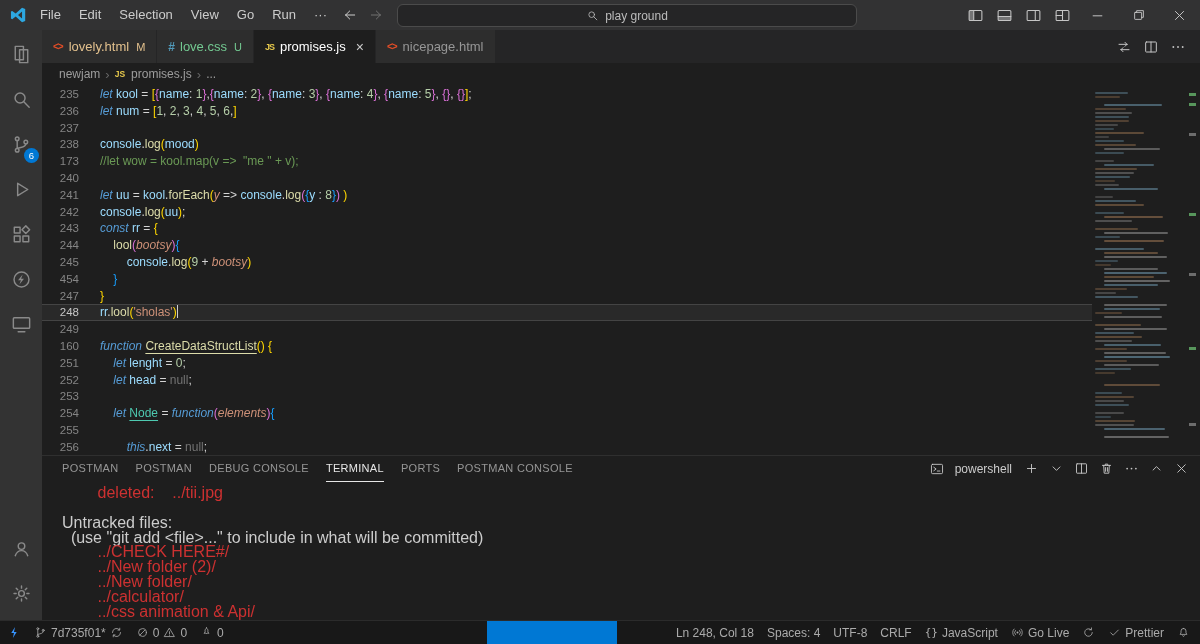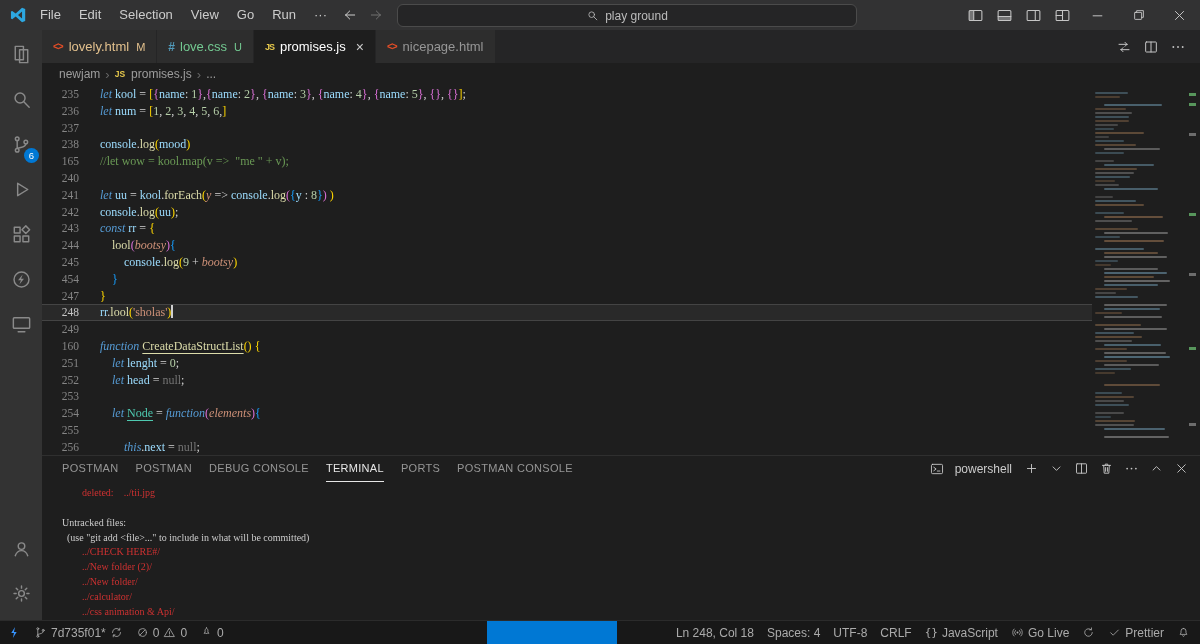--- a/index.html
+++ b/index.html
@@ -33,21 +33,21 @@
   .fic{font-weight:bold;letter-spacing:-1px}
   .tab-badge{font-size:11px;margin-left:1px}
   .tab-close{margin-left:4px;color:#cccccc;font-size:14px;line-height:14px}
   .tab-actions{display:flex;align-items:center;gap:2px;padding-right:10px;color:#c5c5c5}
   .tab-actions .tbr-icon{width:25px}
   
   .breadcrumbs{height:22px;flex:0 0 22px;display:flex;align-items:center;gap:5px;padding-left:17px;font-size:12px;color:#9d9d9d;background:#1e1e1e}
   .bc-sep{color:#666;font-size:13px}
   .bc-js{color:#e7c94c;font-size:8.5px;font-weight:bold;margin-right:1px}
   
-  .editor{flex:1;position:relative;overflow:hidden;padding-top:1px;font-family:Liberation Serif, serif;background:#1e1e1e}
+  .editor{flex:1;position:relative;overflow:hidden;padding-top:1px;font-family:Liberation Sans, sans-serif;background:#1e1e1e}
   .code-row{display:flex;height:16.8px;line-height:16.8px;white-space:pre;font-size:12px}
   .ln{flex:0 0 58px;text-align:right;padding-right:21px;color:#858585;font-size:11.5px;box-sizing:border-box}
   .current{background:rgba(255,255,255,.05);box-shadow:inset 0 1px 0 rgba(255,255,255,.13),inset 0 -1px 0 rgba(255,255,255,.13)}
   .current .ln{color:#c6c6c6}
   .caret{display:inline-block;width:1.5px;height:13px;background:#cfcfcf;vertical-align:-2px}
   .tk-kw{color:#569cd6;font-style:italic}
   .tk-kb{color:#737373}
   .tk-var{color:#9cdcfe}.tk-pr{color:#9cdcfe}
   .tk-fn{color:#dcdcaa}
   .tk-fnu{color:#dcdcaa;text-decoration:underline;text-underline-offset:3px}
@@ -63,21 +63,21 @@
   
   .panel{flex:0 0 165px;background:#1e1e1e;border-top:1px solid #2f2f2f;display:flex;flex-direction:column;box-sizing:border-box}
   .panel-header{height:26px;flex:0 0 26px;display:flex;justify-content:space-between;align-items:center;padding:0 8px 0 20px}
   .p-tabs{display:flex;gap:17px;height:26px;align-items:center}
   .p-tab{font-size:11px;letter-spacing:.3px;color:#969696;height:26px;line-height:25px;cursor:default;white-space:nowrap}
   .p-tab.active{color:#e7e7e7;border-bottom:1px solid #e7e7e7;box-sizing:border-box}
   .panel-actions{display:flex;align-items:center;gap:3px;color:#c5c5c5}
   .pa-item{height:22px;min-width:22px;display:flex;align-items:center;justify-content:center}
   .pa-item svg{width:15px;height:15px}
   .pa-shell{display:flex;align-items:center;gap:11px;font-size:12px;color:#cccccc;margin-right:5px}
-  .terminal{flex:1;padding:4px 0 0 20px;font-family:Liberation Serif, serif;font-size:10px;line-height:14.9px;white-space:pre;overflow:hidden}
+  .terminal{flex:1;padding:4px 0 0 20px;font-family:Liberation Sans, sans-serif;font-size:16px;line-height:14.9px;white-space:pre;overflow:hidden}
   .t-red{color:#cd3131}.t-plain{color:#cccccc}
   
   .statusbar{height:24px;flex:0 0 24px;background:#181818;border-top:1px solid #2b2b2b;display:flex;align-items:center;justify-content:space-between;position:relative;font-size:12px;color:#ababab;padding:0 10px 0 8px;box-sizing:border-box}
   .sb-left,.sb-right{display:flex;align-items:center;gap:13px;height:100%}
   .sb-item{display:flex;align-items:center;gap:4px;height:100%;white-space:nowrap}
   .sb-item svg{width:13px;height:13px}
   .sb-accent{position:absolute;left:487px;top:0;width:130px;height:100%;background:#0078d4}
   .braces{font-family:"DejaVu Sans Mono",monospace;font-size:11px}
 </style>
 </head>
@@ -288,21 +288,21 @@
         <span class="bc-sep">›</span>
         <span>...</span>
       </div>
 
       <div class="editor">
         <div id="code-lines">
             <div class="code-row"><span class="ln">235</span><span class="lt"><span class="tk-kw">let </span><span class="tk-var">kool</span><span class="tk-op"> = </span><span class="tk-p1">[</span><span class="tk-p2">{</span><span class="tk-pr">name</span><span class="tk-op">: </span><span class="tk-num">1</span><span class="tk-p2">}</span><span class="tk-op">,</span><span class="tk-p2">{</span><span class="tk-pr">name</span><span class="tk-op">: </span><span class="tk-num">2</span><span class="tk-p2">}</span><span class="tk-op">, </span><span class="tk-p2">{</span><span class="tk-pr">name</span><span class="tk-op">: </span><span class="tk-num">3</span><span class="tk-p2">}</span><span class="tk-op">, </span><span class="tk-p2">{</span><span class="tk-pr">name</span><span class="tk-op">: </span><span class="tk-num">4</span><span class="tk-p2">}</span><span class="tk-op">, </span><span class="tk-p2">{</span><span class="tk-pr">name</span><span class="tk-op">: </span><span class="tk-num">5</span><span class="tk-p2">}</span><span class="tk-op">, </span><span class="tk-p2">{}</span><span class="tk-op">, </span><span class="tk-p2">{}</span><span class="tk-p1">]</span><span class="tk-op">;</span></span></div>
             <div class="code-row"><span class="ln">236</span><span class="lt"><span class="tk-kw">let </span><span class="tk-var">num</span><span class="tk-op"> = </span><span class="tk-p1">[</span><span class="tk-num">1</span><span class="tk-op">, </span><span class="tk-num">2</span><span class="tk-op">, </span><span class="tk-num">3</span><span class="tk-op">, </span><span class="tk-num">4</span><span class="tk-op">, </span><span class="tk-num">5</span><span class="tk-op">, </span><span class="tk-num">6</span><span class="tk-op">,</span><span class="tk-p1">]</span></span></div>
             <div class="code-row"><span class="ln">237</span><span class="lt"></span></div>
             <div class="code-row"><span class="ln">238</span><span class="lt"><span class="tk-var">console</span><span class="tk-op">.</span><span class="tk-fn">log</span><span class="tk-p1">(</span><span class="tk-var">mood</span><span class="tk-p1">)</span></span></div>
-            <div class="code-row"><span class="ln">165</span><span class="lt"><span class="tk-com">//let wow = kool.map(v =&gt;  "me " + v);</span></span></div>
+            <div class="code-row"><span class="ln">173</span><span class="lt"><span class="tk-com">//let wow = kool.map(v =&gt;  "me " + v);</span></span></div>
             <div class="code-row"><span class="ln">240</span><span class="lt"></span></div>
             <div class="code-row"><span class="ln">241</span><span class="lt"><span class="tk-kw">let </span><span class="tk-var">uu</span><span class="tk-op"> = </span><span class="tk-var">kool</span><span class="tk-op">.</span><span class="tk-fn">forEach</span><span class="tk-p1">(</span><span class="tk-pa">y</span><span class="tk-op"> =&gt; </span><span class="tk-var">console</span><span class="tk-op">.</span><span class="tk-fn">log</span><span class="tk-p2">(</span><span class="tk-p3">{</span><span class="tk-var">y</span><span class="tk-op"> : </span><span class="tk-num">8</span><span class="tk-p3">}</span><span class="tk-p2">)</span><span class="tk-op"> </span><span class="tk-p1">)</span></span></div>
             <div class="code-row"><span class="ln">242</span><span class="lt"><span class="tk-var">console</span><span class="tk-op">.</span><span class="tk-fn">log</span><span class="tk-p1">(</span><span class="tk-var">uu</span><span class="tk-p1">)</span><span class="tk-op">;</span></span></div>
             <div class="code-row"><span class="ln">243</span><span class="lt"><span class="tk-kw">const </span><span class="tk-var">rr</span><span class="tk-op"> = </span><span class="tk-p1">{</span></span></div>
             <div class="code-row"><span class="ln">244</span><span class="lt"><span class="tk-ws">    </span><span class="tk-fn">lool</span><span class="tk-p2">(</span><span class="tk-pa">bootsy</span><span class="tk-p2">)</span><span class="tk-p3">{</span></span></div>
             <div class="code-row"><span class="ln">245</span><span class="lt"><span class="tk-ws">        </span><span class="tk-var">console</span><span class="tk-op">.</span><span class="tk-fn">log</span><span class="tk-p1">(</span><span class="tk-num">9</span><span class="tk-op"> + </span><span class="tk-pa">bootsy</span><span class="tk-p1">)</span></span></div>
             <div class="code-row"><span class="ln">454</span><span class="lt"><span class="tk-ws">    </span><span class="tk-p3">}</span></span></div>
             <div class="code-row"><span class="ln">247</span><span class="lt"><span class="tk-p1">}</span></span></div>
             <div class="code-row current"><span class="ln">248</span><span class="lt"><span class="tk-var">rr</span><span class="tk-op">.</span><span class="tk-fn">lool</span><span class="tk-p1">(</span><span class="tk-str">'sholas'</span><span class="tk-p1">)</span><span class="caret"></span></span></div>
             <div class="code-row"><span class="ln">249</span><span class="lt"></span></div>

